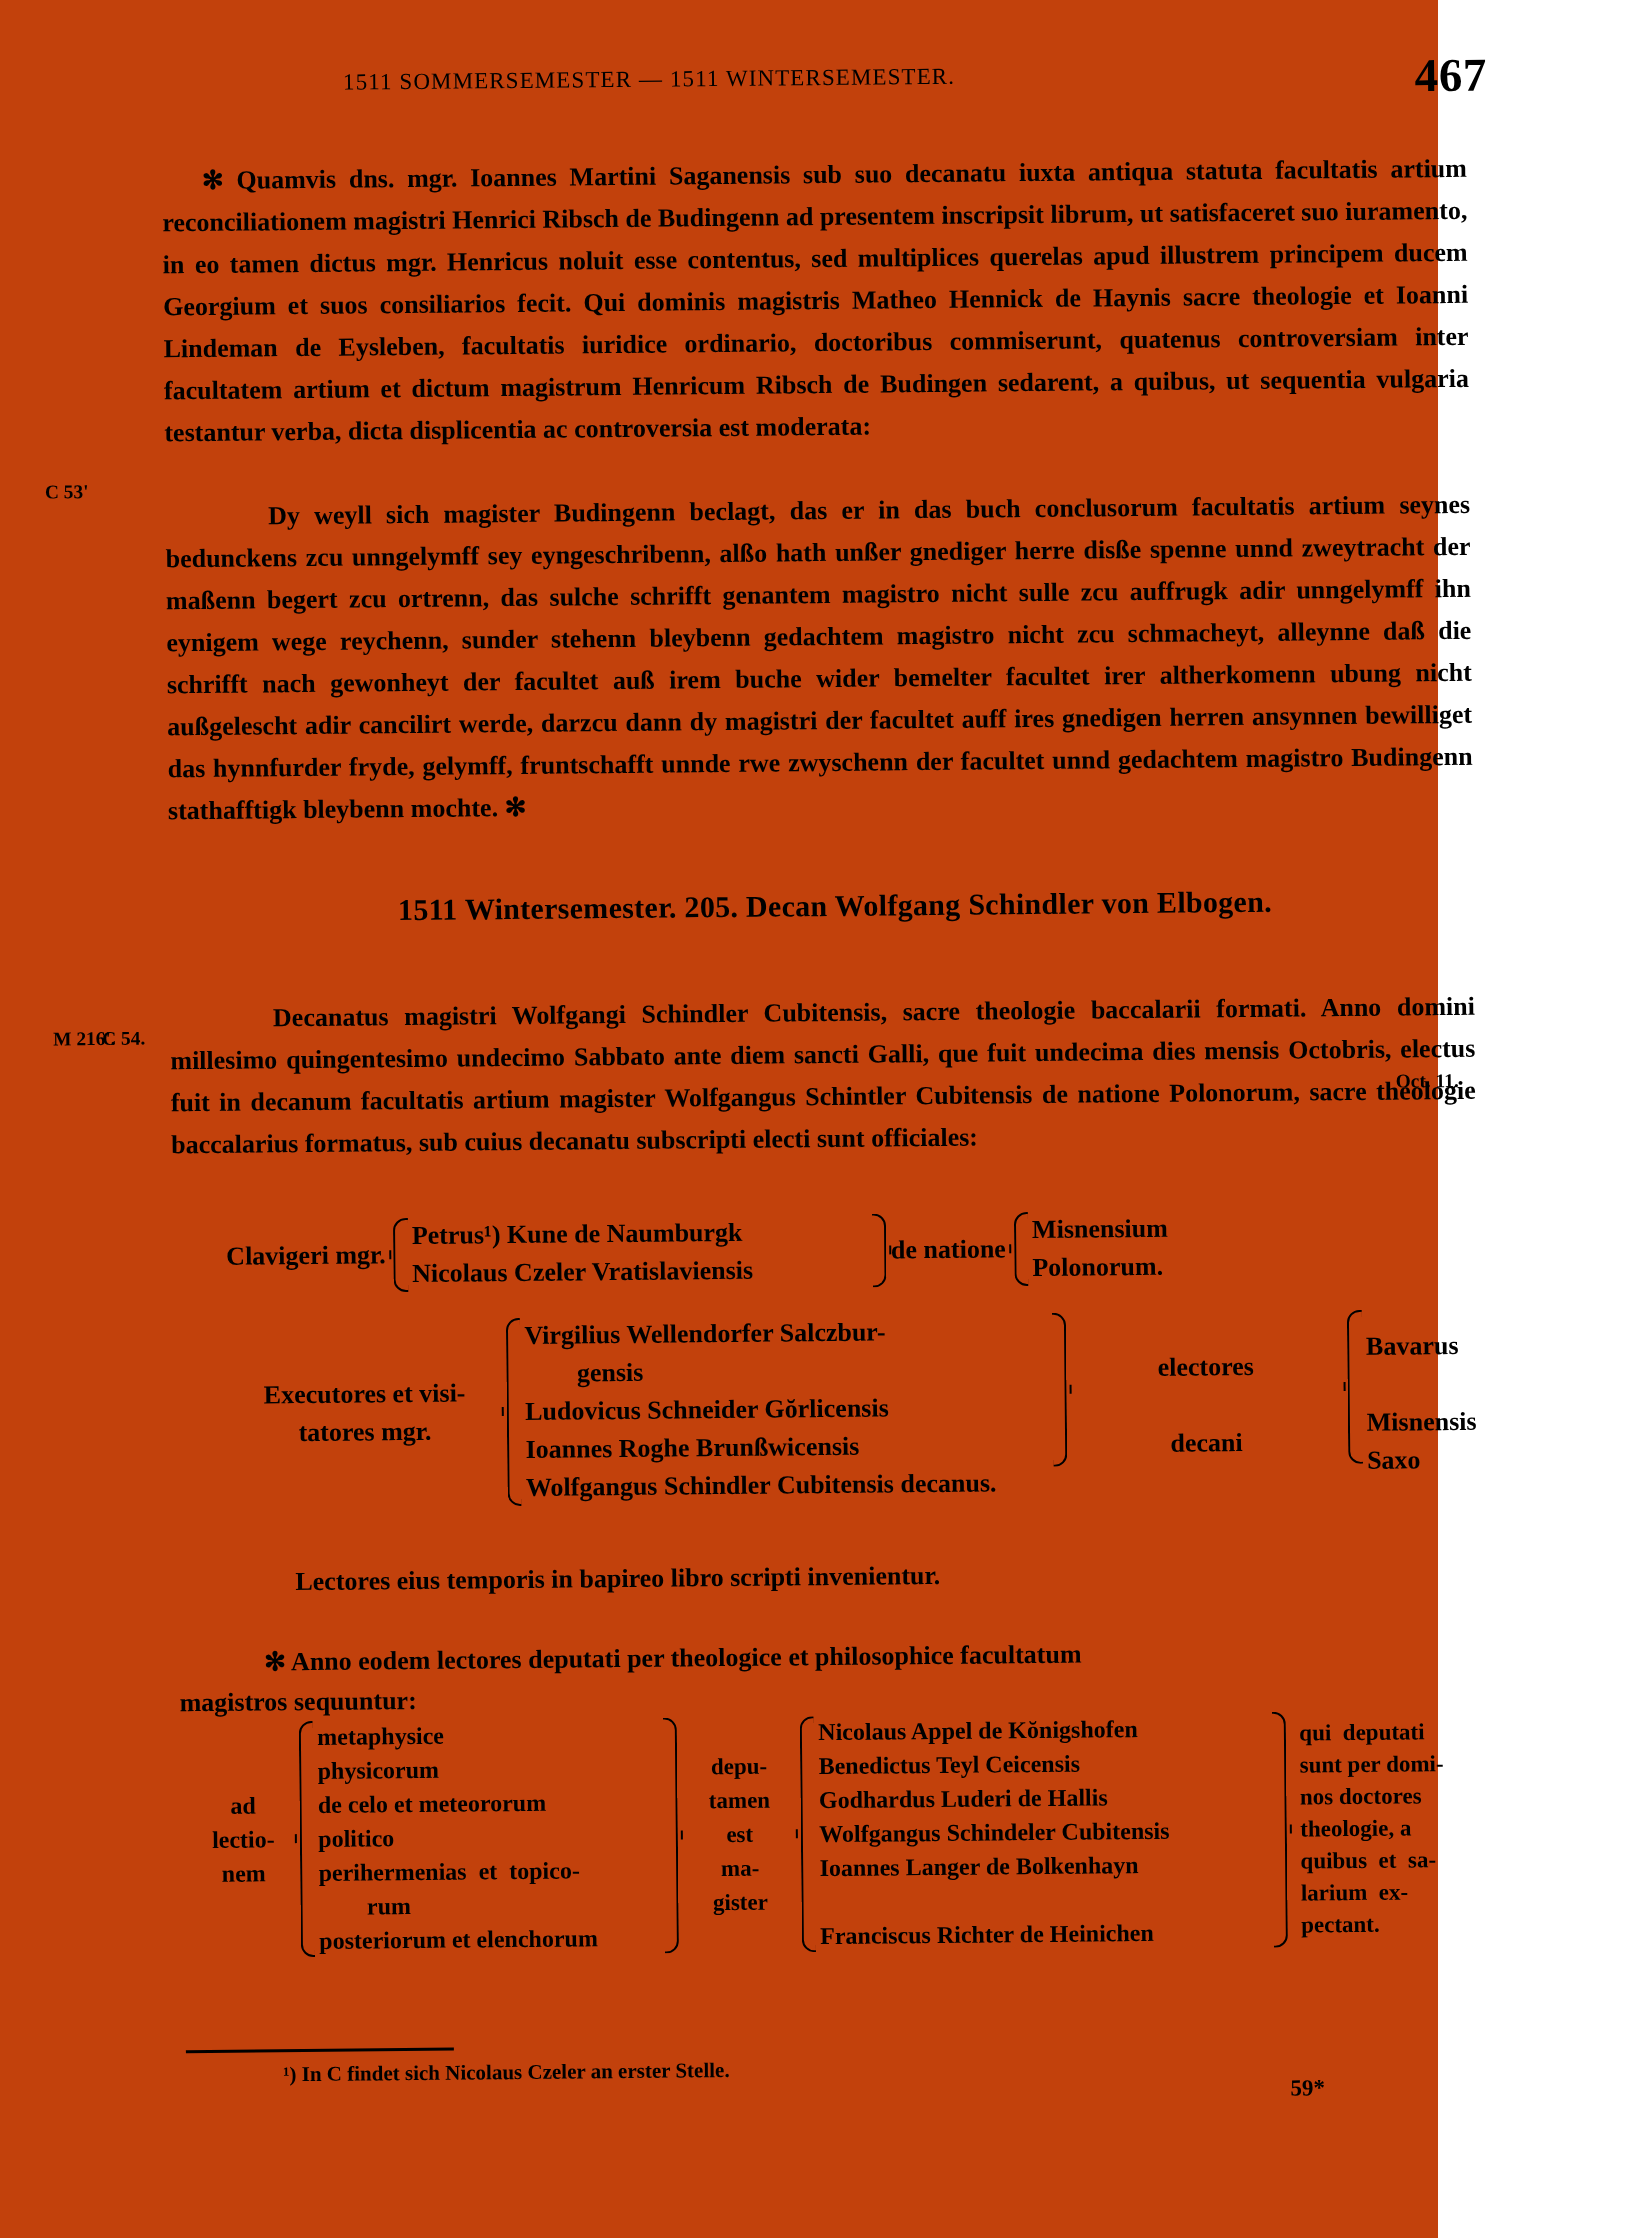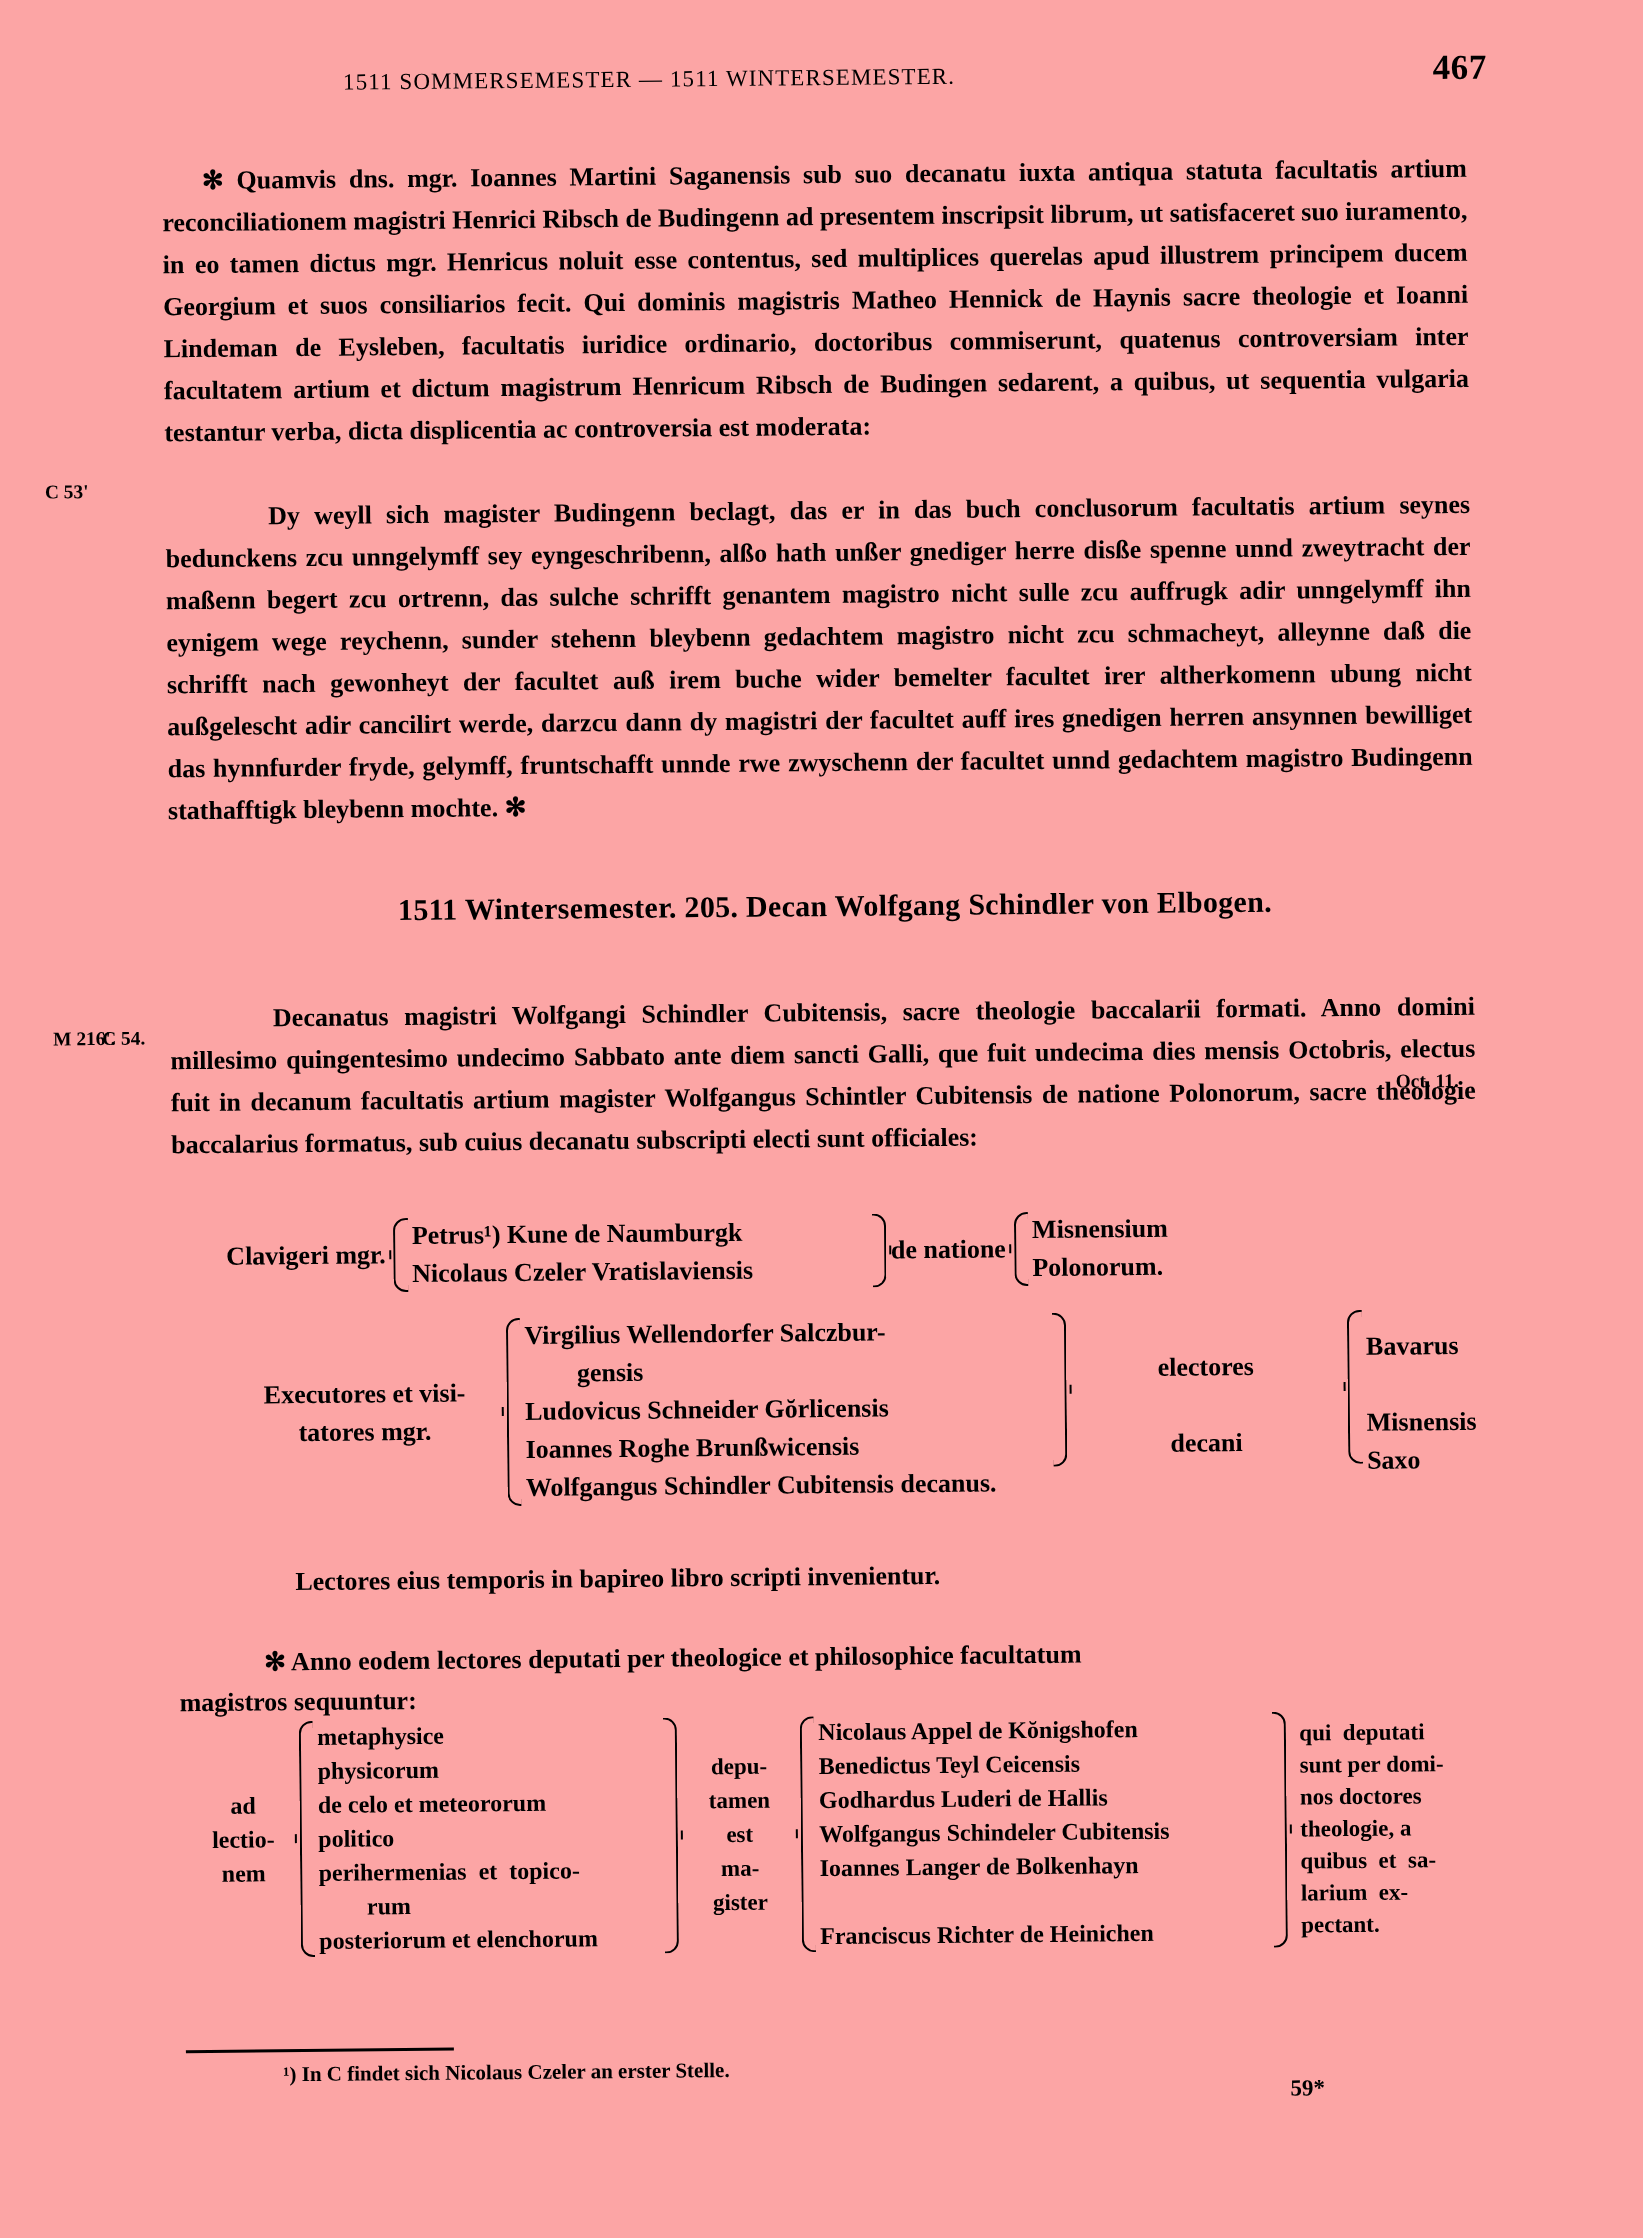--- a/index.html
+++ b/index.html
@@ -14,23 +14,23 @@
     position: relative;
     font-family: "Liberation Serif", "DejaVu Serif", serif;
     color: #000000;
     overflow: hidden;
   }
 
   
   #page {
     position: absolute;
     left: 0; top: 0;
-    width: 1643px;
+    width: 1438px;
     height: 2239px;
-    background: #fca5a5;
+    background: #c2410c;
   }
   #skew {
     position: absolute;
     left: 0; top: 0;
     width: 1651px;
     height: 2239px;
     transform: rotate(-0.55deg);
     transform-origin: 50% 50%;
   }
 
@@ -49,21 +49,21 @@
     font-size: 23px;
     letter-spacing: 1.1px;
     font-weight: 400;
     white-space: nowrap;
     font-family: "Liberation Serif", "DejaVu Serif", serif;
   }
   .runhead-pageno {
     position: absolute;
     right: 154px;
     top: -8px;
-    font-size: 35px;
+    font-size: 47px;
     font-weight: 700;
     letter-spacing: 0.6px;
   }
 
   
   .col {
     position: absolute;
     left: 171px;
     width: 1305px;
     text-align: justify;

